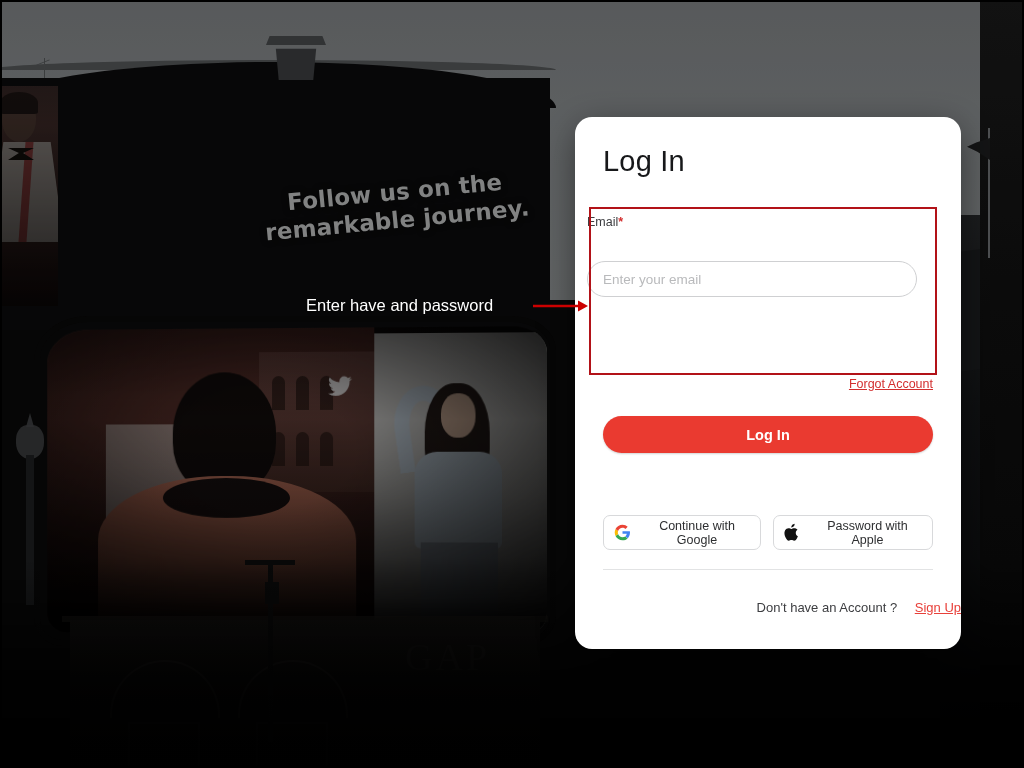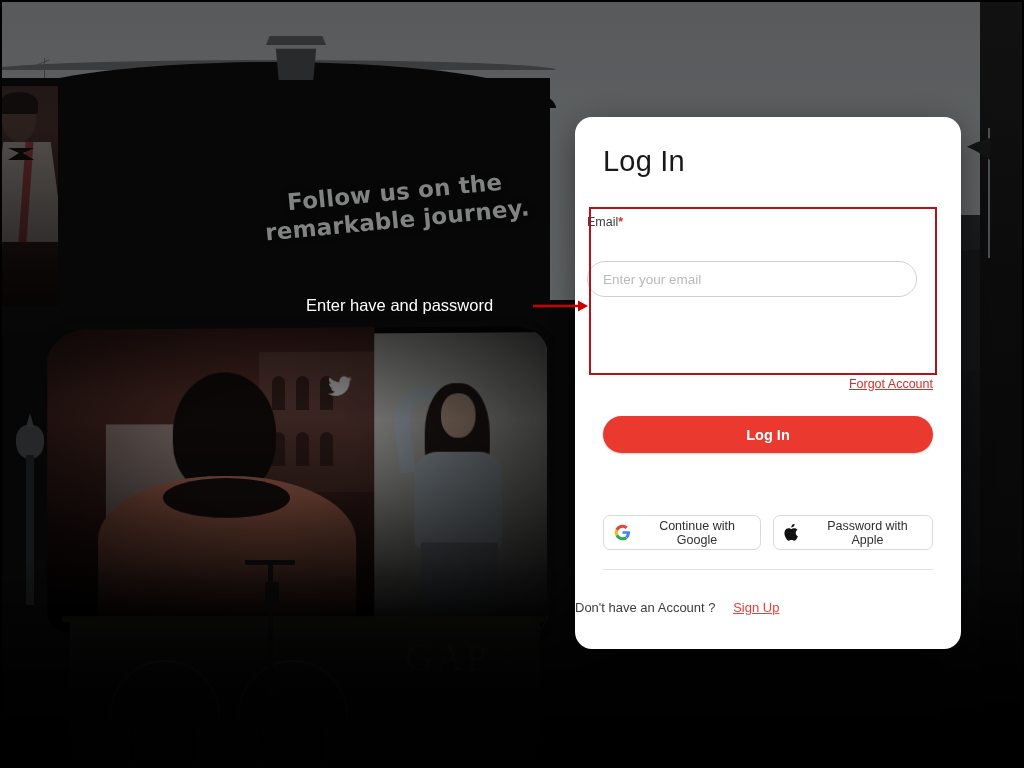--- a/index.html
+++ b/index.html
@@ -571,21 +571,21 @@
     position: absolute;
     left: 28px; top: 452px;
     width: 330px; height: 1px;
     background: #e2e3e4;
   }
 
   .signup-row {
     position: absolute;
     left: 0; top: 483px;
     width: 386px;
-    text-align: left;
+    text-align: right;
     font-size: 13px;
     color: #3c3d40;
   }
   .signup-link {
     color: #e8403a;
     text-decoration: underline;
     margin-left: 14px;
     cursor: pointer;
   }
 </style>

